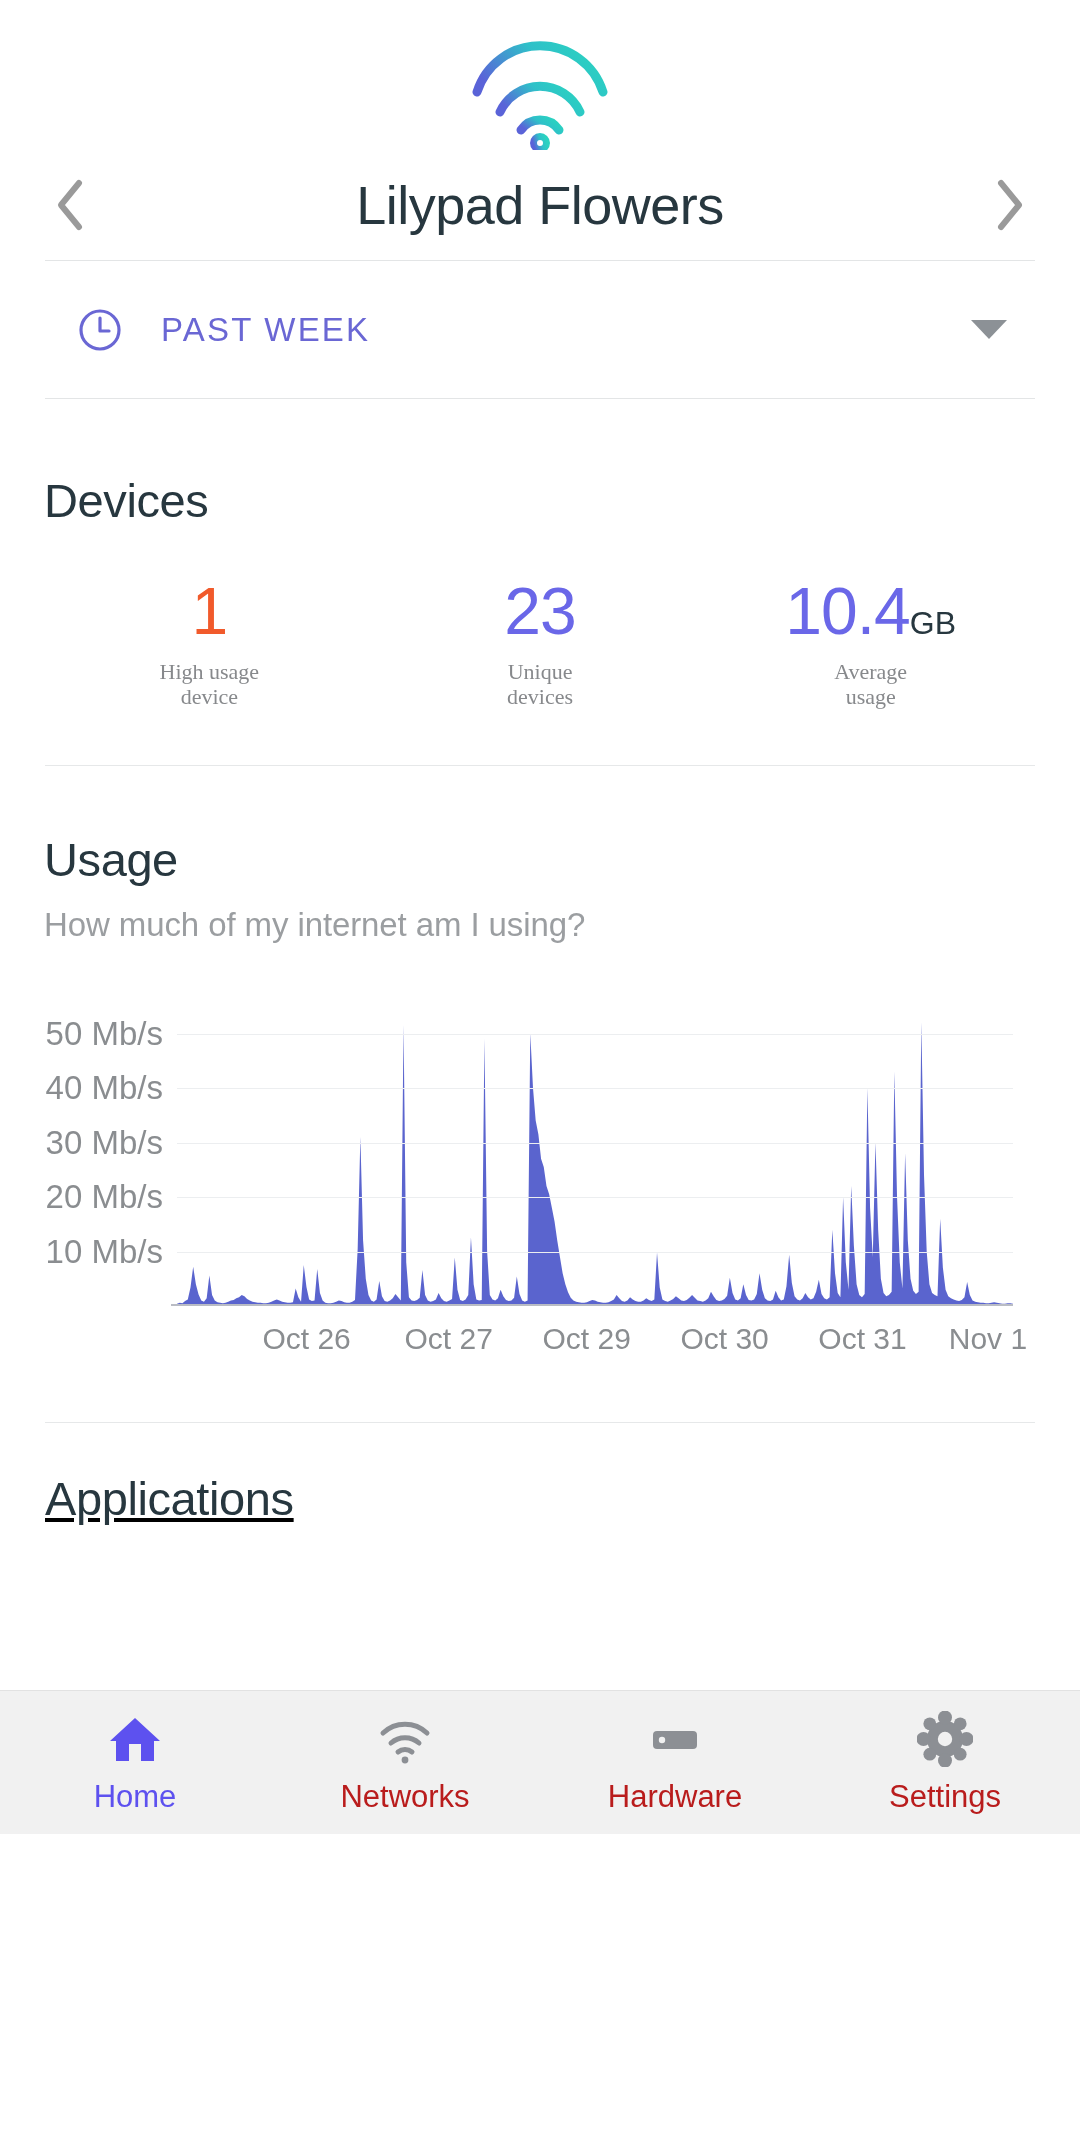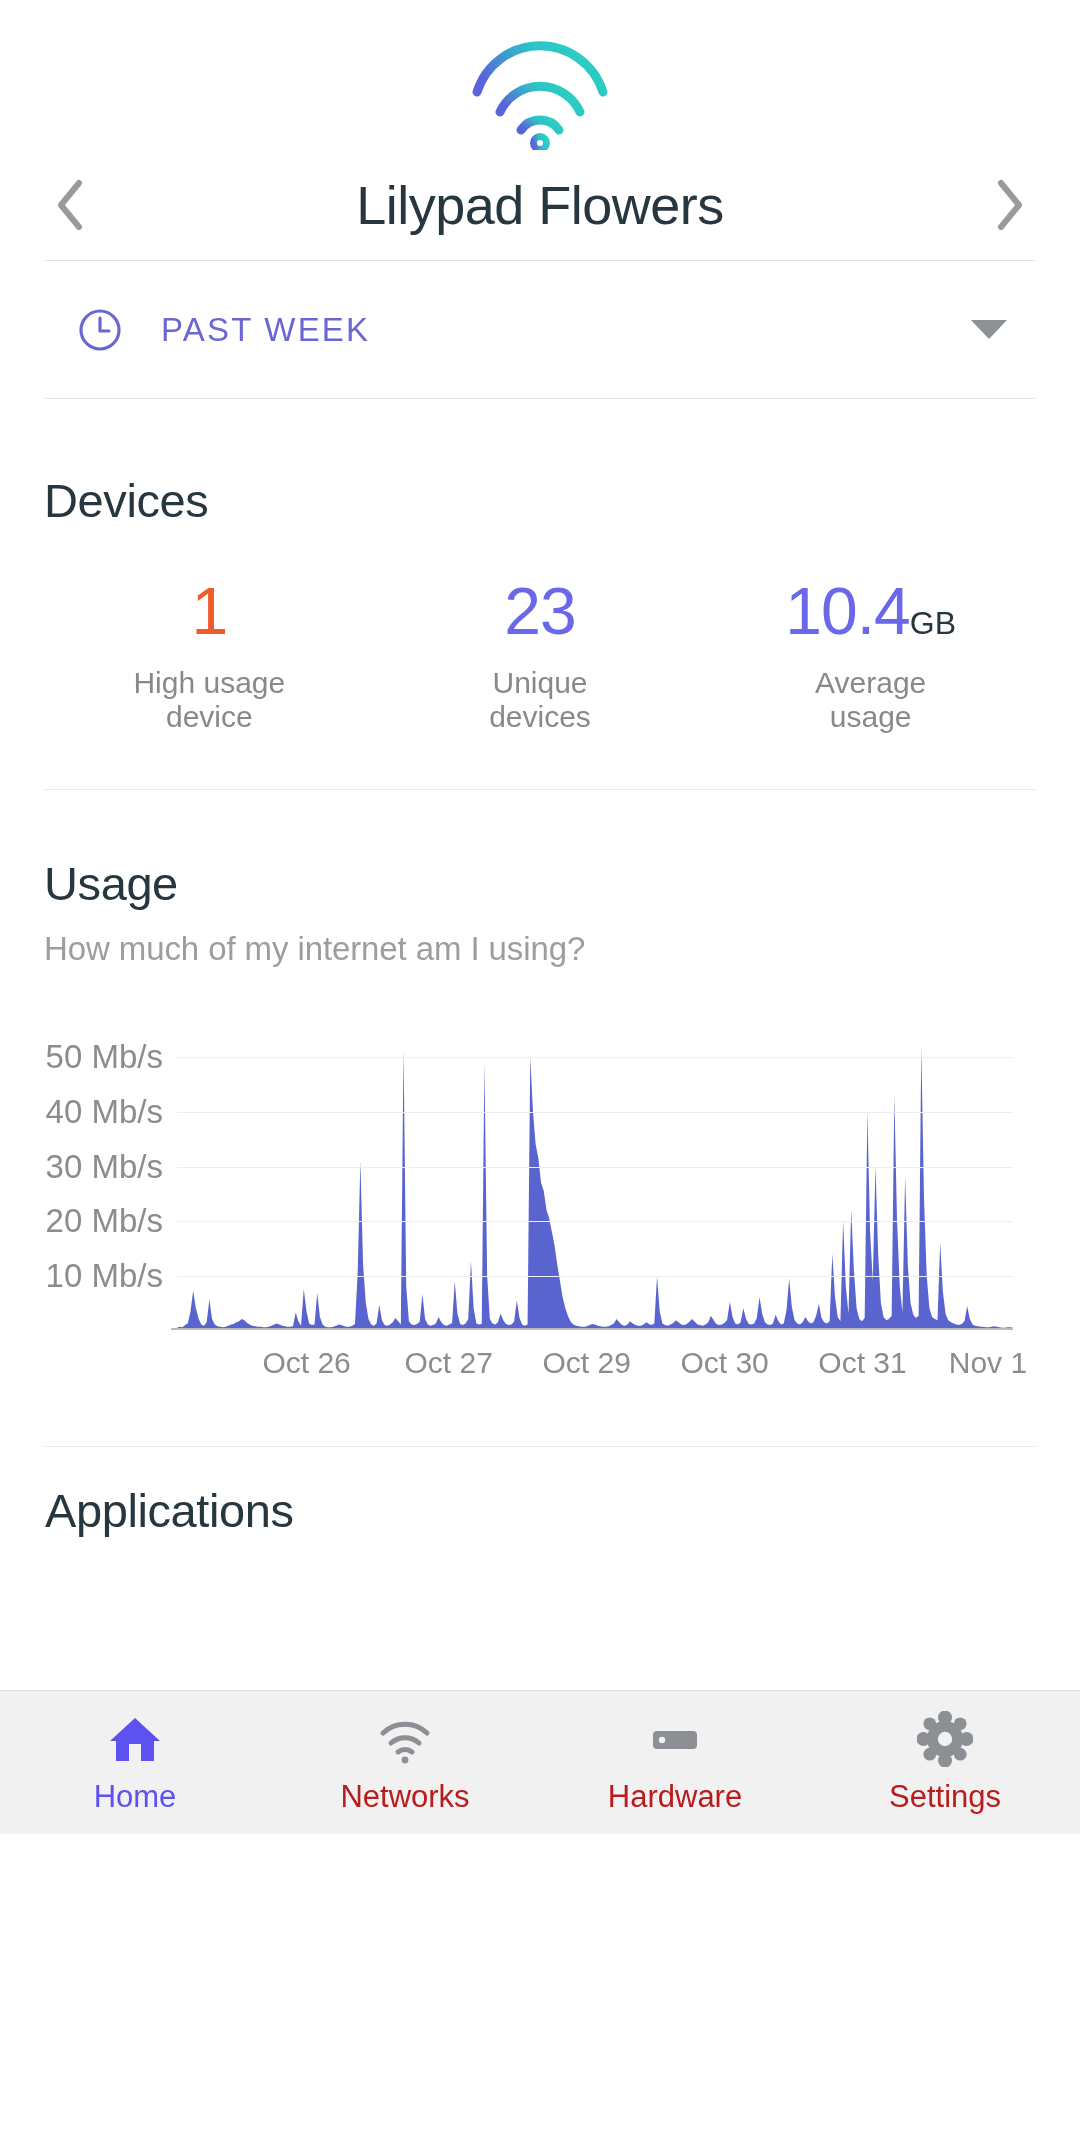--- a/index.html
+++ b/index.html
@@ -122,25 +122,26 @@
     line-height: 1;
     font-weight: 400;
     letter-spacing: -1px;
   }
   .stat-unit {
     font-size: 32px;
     color: #27373f;
     letter-spacing: 0;
   }
   .stat-label {
-    margin-top: 22px;
-    font-size: 30px;
+    margin-top: 16px;
+    font-size: 22px;
     line-height: 1.12;
     color: #87898c;
     font-weight: 400;
+    font-family: Liberation Serif, serif;
   }
 
   .hr-wide {
     height: 1px;
     background: #e6e8e9;
     margin: 56px 45px 0 45px;
   }
 
   
   .chart-block { margin-top: 62px; padding: 0 45px; }
@@ -188,21 +189,21 @@
   .xtick {
     position: absolute;
     top: 16px;
     transform: translateX(-50%);
     font-size: 30px;
     color: #8a8d90;
     white-space: nowrap;
   }
 
   
-  .apps-block { margin-top: 36px; padding: 0 45px; }
+  .apps-block { margin-top: 48px; padding: 0 45px; text-decoration: underline; }
 
   
   .bottom-nav {
     position: absolute;
     left: 0; bottom: 0;
     width: 1080px;
     height: 144px;
     background: #f1f1f1;
     border-top: 1px solid #e2e2e2;
     display: flex;

